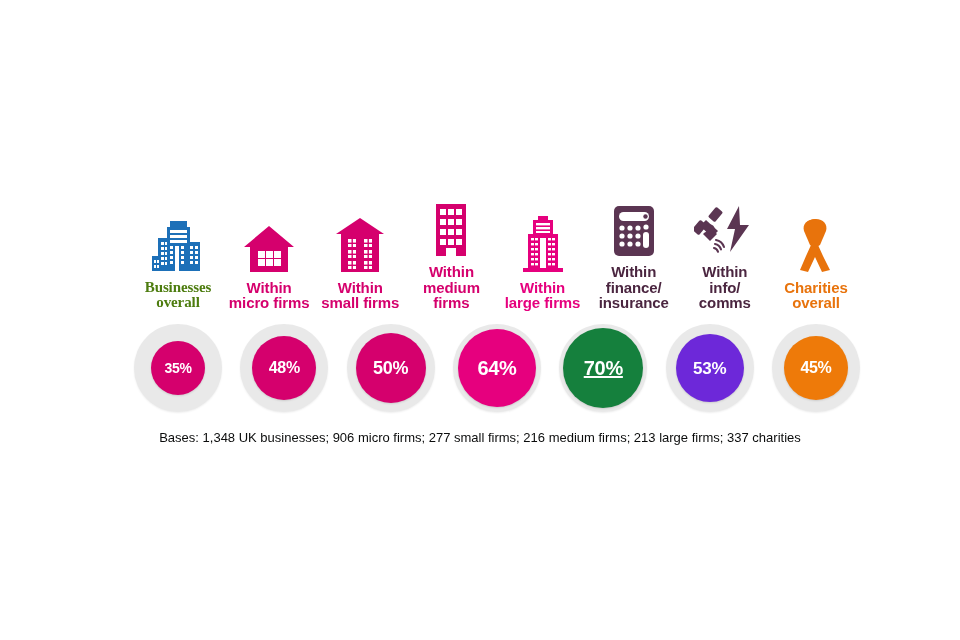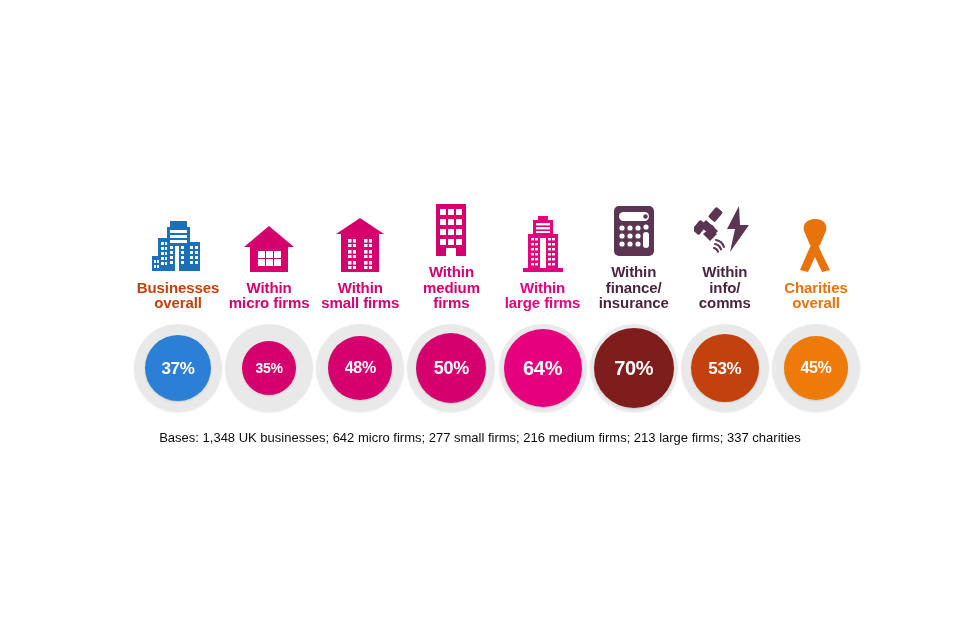--- a/index.html
+++ b/index.html
@@ -163,21 +163,21 @@
               <rect x="44" y="38" width="3" height="3"></rect>
             <rect x="39" y="43" width="3" height="3"></rect>
               <rect x="44" y="43" width="3" height="3"></rect>
             <rect x="3" y="42" width="2" height="3"></rect>
               <rect x="6" y="42" width="2" height="3"></rect>
             <rect x="3" y="47" width="2" height="3"></rect>
               <rect x="6" y="47" width="2" height="3"></rect>
           </g>
         </svg>
       </div>
-      <div class="col-label" style="color: #c2410c;">Businesses
+      <div class="col-label" style="color: #4d7c0f; font-family: Liberation Serif, serif;">Businesses
 overall</div>
     </div>
 
     <div class="col">
       <div class="icon-wrap">
         <svg width="54" height="50" viewBox="0 0 54 50" aria-hidden="true">
           <path fill="#D5006D" d="M27 2 L52 23 L46 23 L46 48 L8 48 L8 23 L2 23 Z"></path>
           <g fill="#ffffff">
             <rect x="16" y="27" width="7" height="7"></rect>
             <rect x="24" y="27" width="7" height="7"></rect>
@@ -342,27 +342,20 @@
         </svg>
       </div>
       <div class="col-label" style="color: rgb(232, 115, 12);">Charities
 overall</div>
     </div>
 
   </div>
 
   <div class="circles">
 
-    <div class="circle-cell">
-      <div class="ring" style="background: rgb(233, 233, 233);">
-        <div class="disc" style="width: 66px; height: 66px; background: rgb(43, 127, 212);">
-          <span class="disc-label" style="font-size: 17px;">37%</span>
-        </div>
-      </div>
-    </div>
 
     <div class="circle-cell">
       <div class="ring" style="background: rgb(233, 233, 233);">
         <div class="disc" style="width: 54px; height: 54px; background: rgb(213, 0, 109);">
           <span class="disc-label" style="font-size: 14px;">35%</span>
         </div>
       </div>
     </div>
 
     <div class="circle-cell">
@@ -384,39 +377,39 @@
     <div class="circle-cell">
       <div class="ring" style="background: rgb(233, 233, 233);">
         <div class="disc" style="width: 78px; height: 78px; background: rgb(230, 0, 126);">
           <span class="disc-label" style="font-size: 20px;">64%</span>
         </div>
       </div>
     </div>
 
     <div class="circle-cell">
       <div class="ring" style="background: rgb(233, 233, 233);">
-        <div class="disc" style="width: 80px; height: 80px; background: #7f1d1d;">
+        <div class="disc" style="width: 80px; height: 80px; background: #15803d; text-decoration: underline;">
           <span class="disc-label" style="font-size: 20px;">70%</span>
         </div>
       </div>
     </div>
 
     <div class="circle-cell">
       <div class="ring" style="background: rgb(233, 233, 233);">
-        <div class="disc" style="width: 68px; height: 68px; background: #c2410c;">
+        <div class="disc" style="width: 68px; height: 68px; background: #6d28d9;">
           <span class="disc-label" style="font-size: 17px;">53%</span>
         </div>
       </div>
     </div>
 
     <div class="circle-cell">
       <div class="ring" style="background: rgb(233, 233, 233);">
         <div class="disc" style="width: 64px; height: 64px; background: rgb(238, 122, 9);">
           <span class="disc-label" style="font-size: 16px;">45%</span>
         </div>
       </div>
     </div>
 
   </div>
 
-  <div class="bases">Bases: 1,348 UK businesses; 642 micro firms; 277 small firms; 216 medium firms; 213 large firms; 337 charities</div>
+  <div class="bases">Bases: 1,348 UK businesses; 906 micro firms; 277 small firms; 216 medium firms; 213 large firms; 337 charities</div>
 
 </div>
 
 </body></html>

